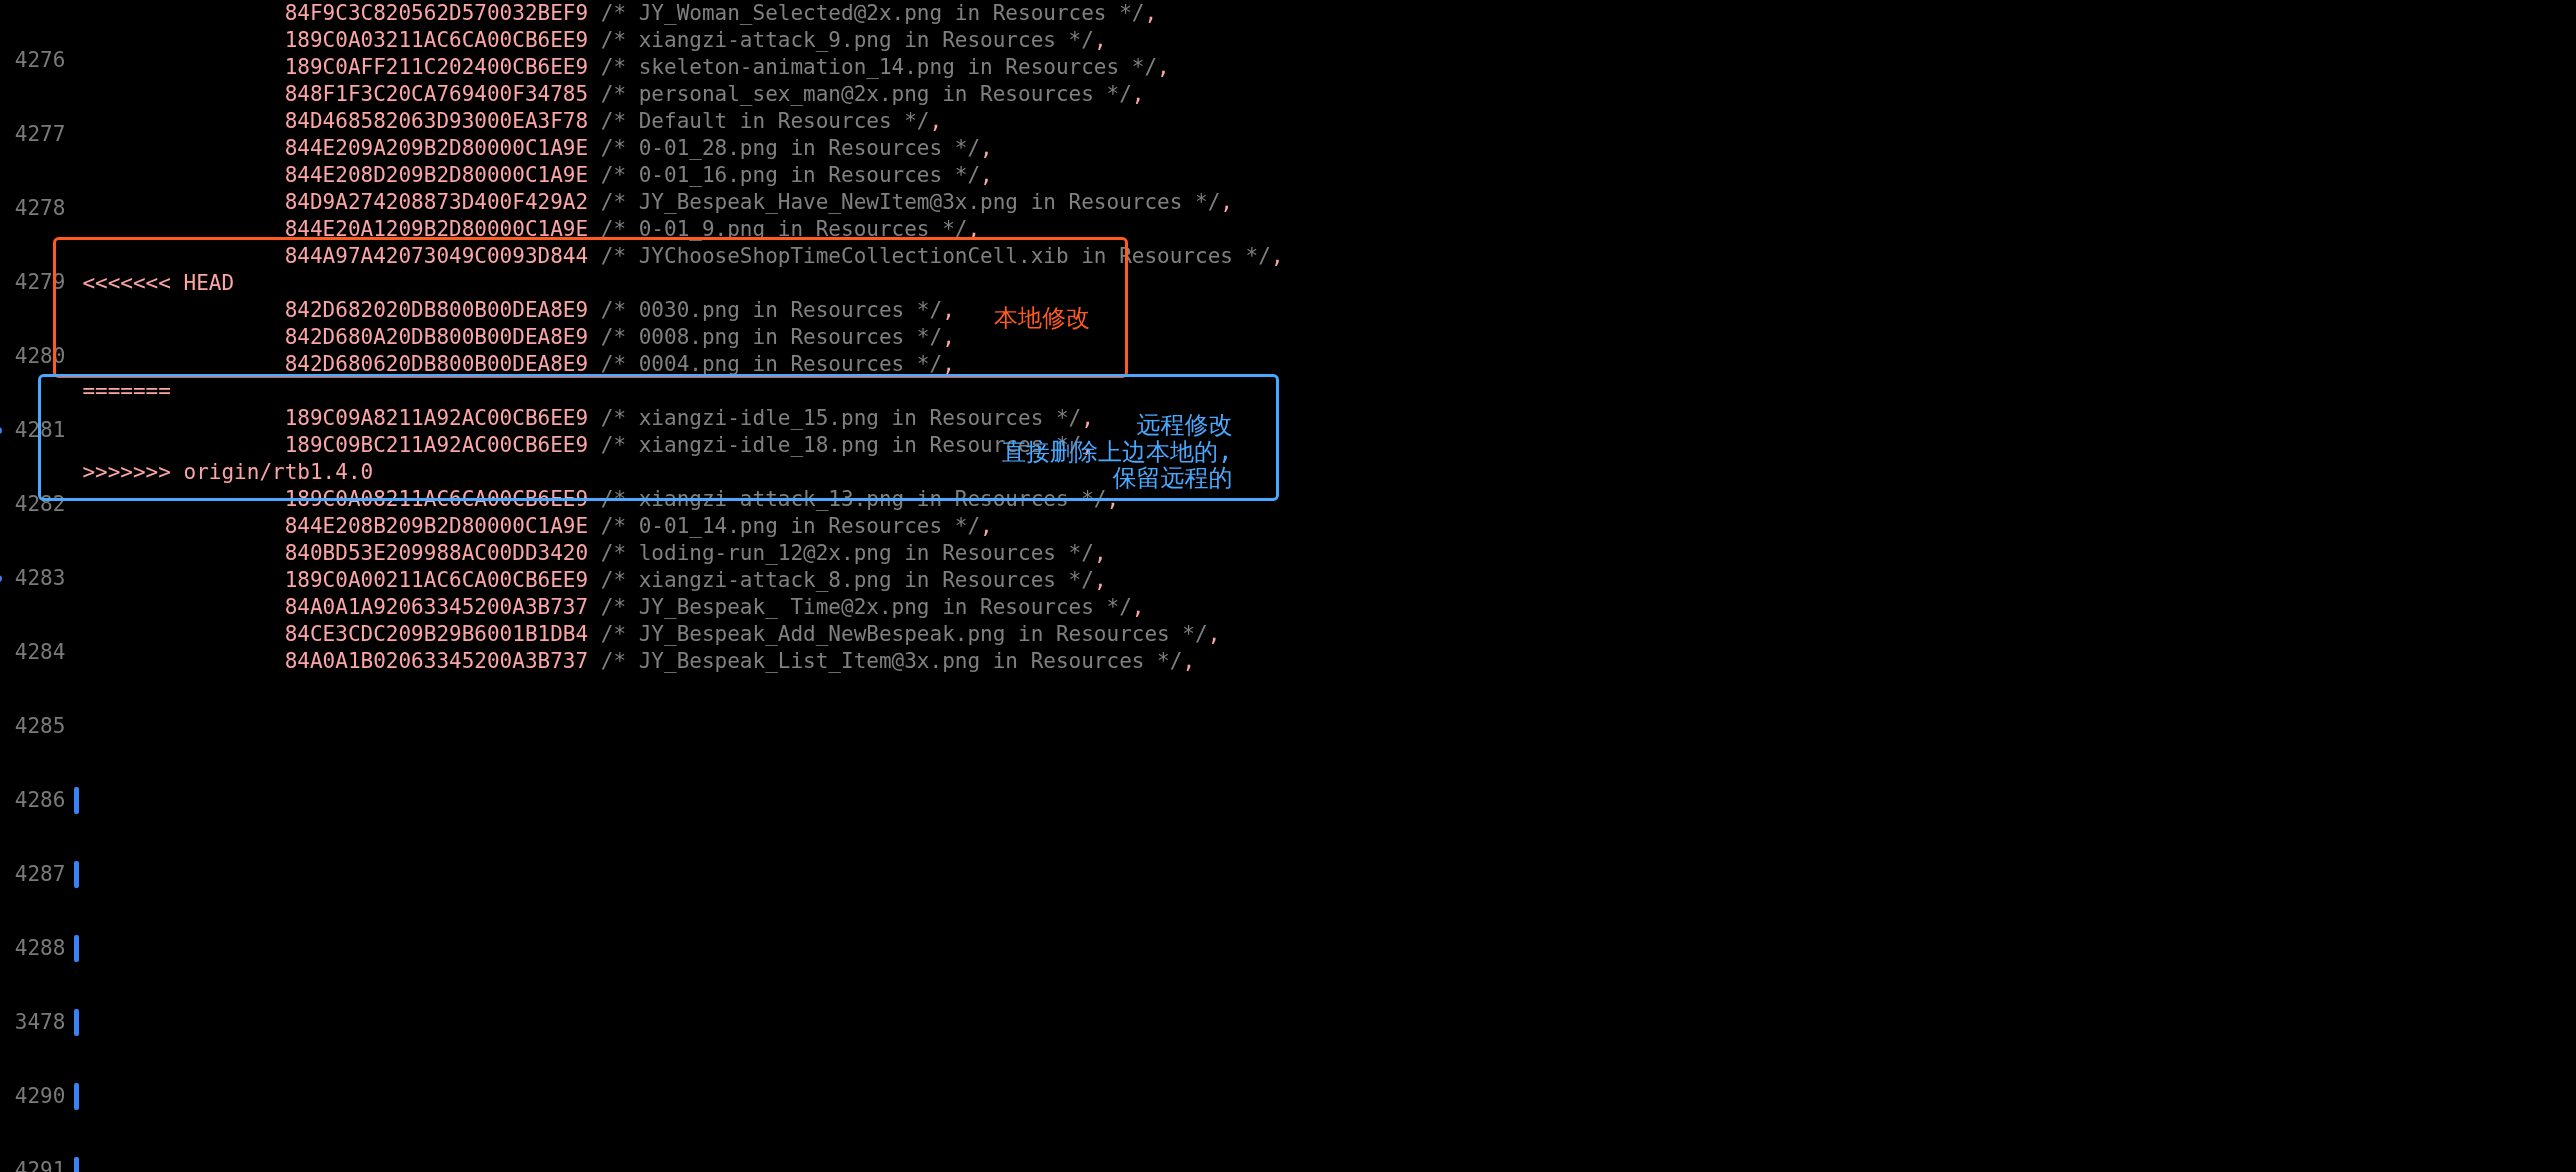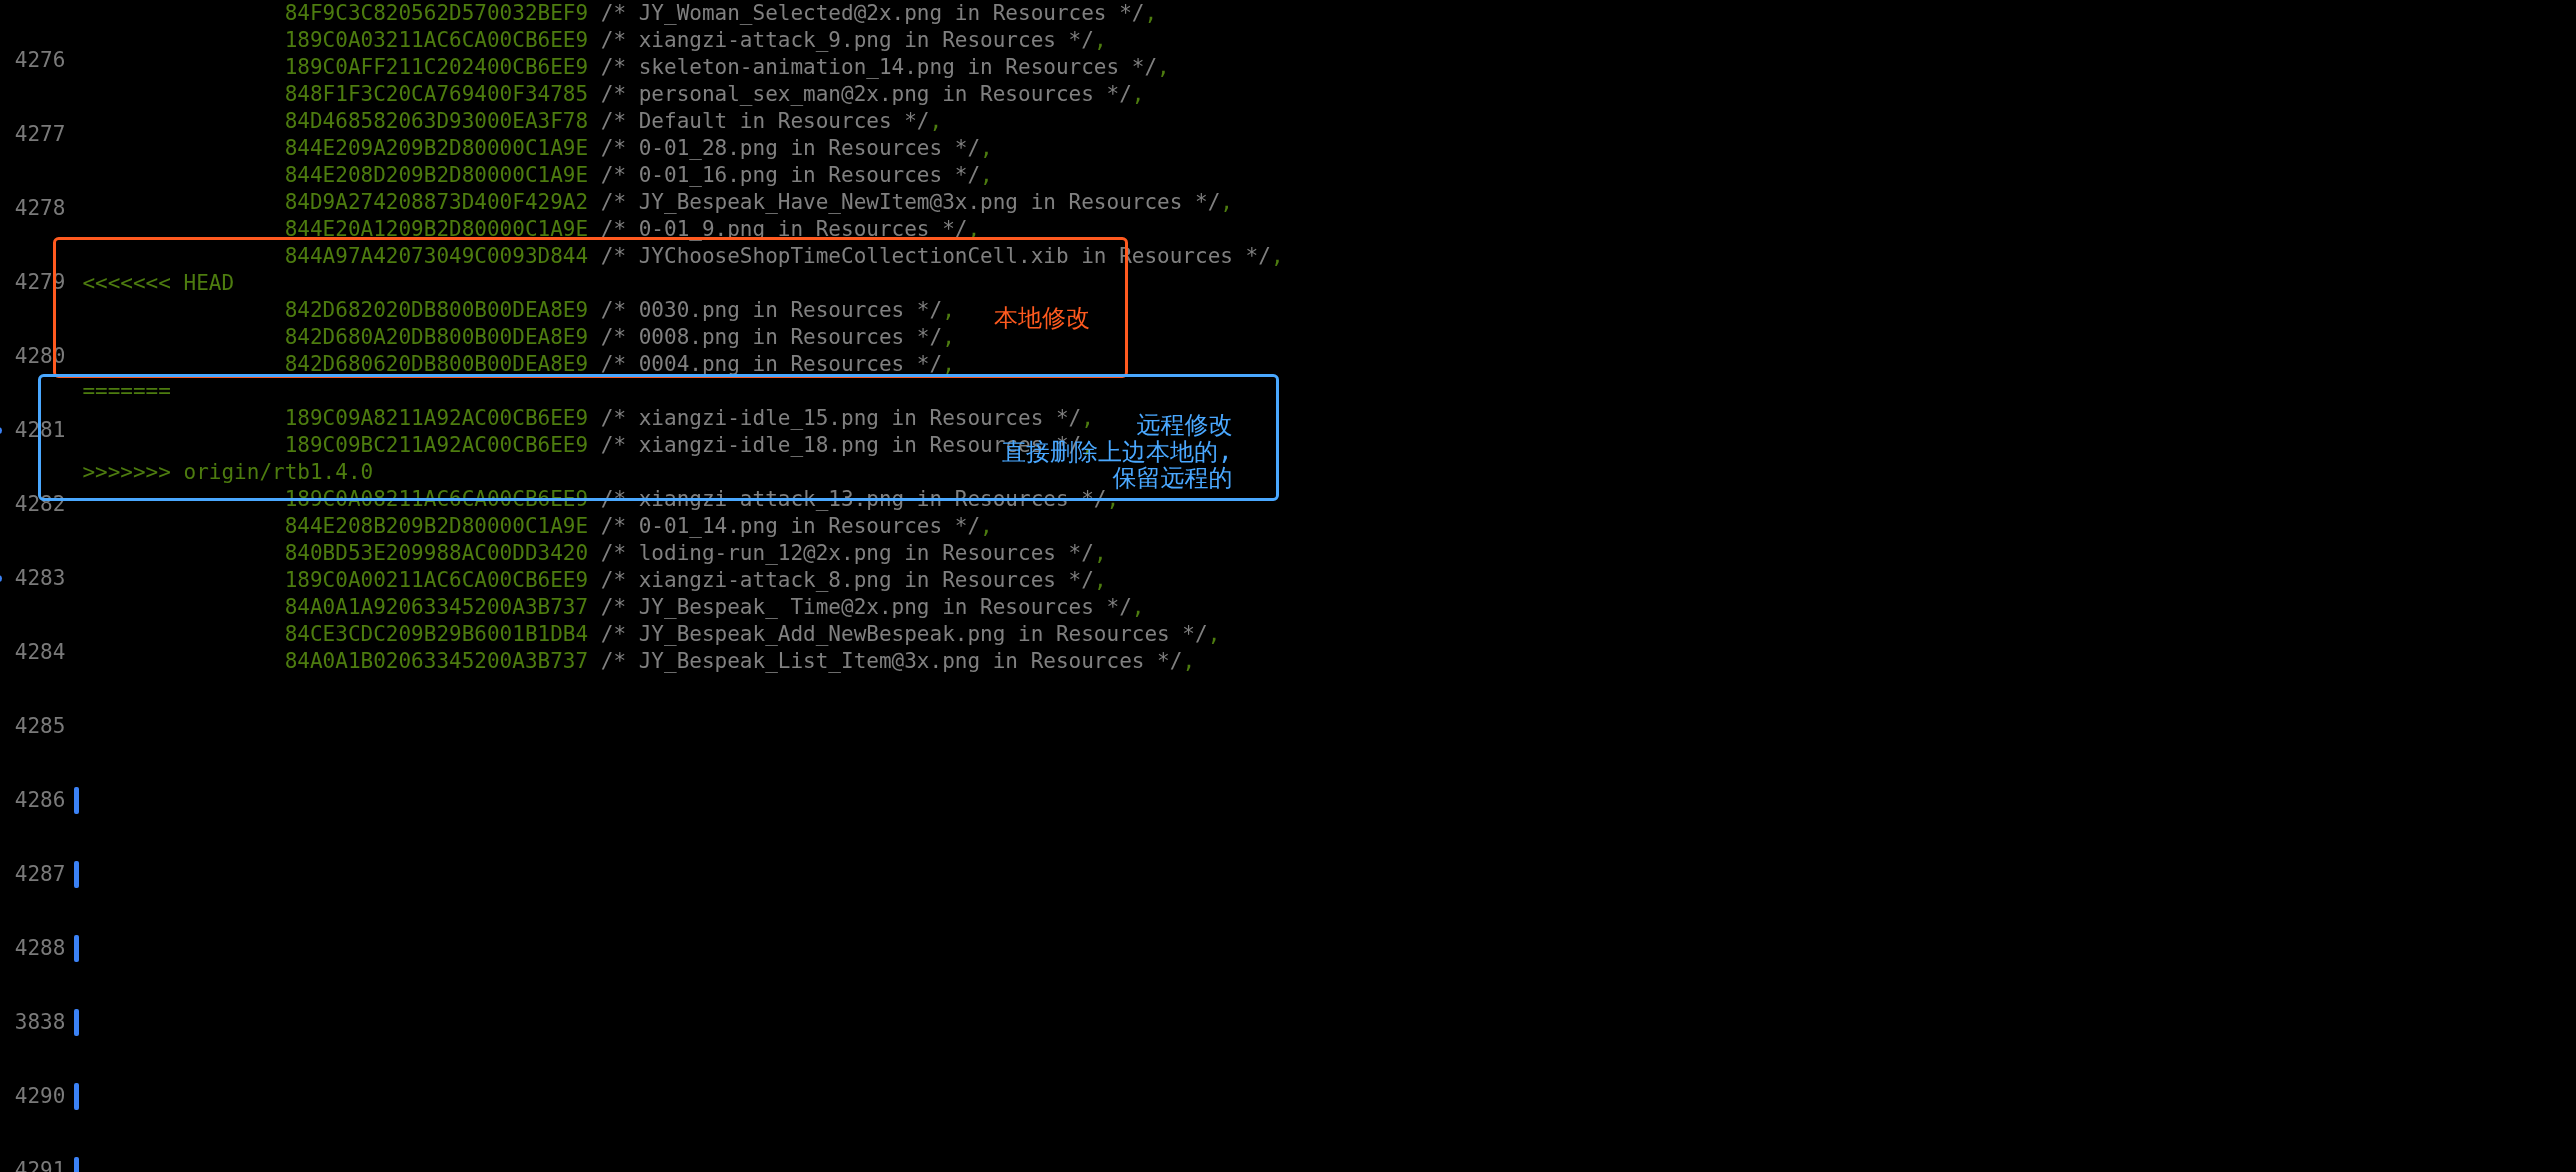--- a/index.html
+++ b/index.html
@@ -53,21 +53,21 @@
     border-radius: 1.9px;
   }
   .code {
     flex: 1 1 auto;
     white-space: pre;
     padding-left: 11.4px;
   }
   .code-line {
     height: 27px;
   }
-  .hash   { color: #4d7c0f; }
+  .hash   { color: #fca5a5; }
   .cmt    { color: #808080; }
   
   .box {
     position: absolute;
     border: 3.8px solid;
     border-radius: 5.7px;
     pointer-events: none;
   }
   .box-orange { border-color: #ff5a1f; }
   .box-blue   { border-color: #4aa8ff; }
@@ -92,21 +92,21 @@
       <div class="gutter-line">4279</div>
       <div class="gutter-line">4280</div>
       <div class="gutter-line gutter-dot">4281</div>
       <div class="gutter-line">4282</div>
       <div class="gutter-line gutter-dot">4283</div>
       <div class="gutter-line">4284</div>
       <div class="gutter-line">4285</div>
       <div class="gutter-line change-bar">4286</div>
       <div class="gutter-line change-bar">4287</div>
       <div class="gutter-line change-bar">4288</div>
-      <div class="gutter-line change-bar">3838</div>
+      <div class="gutter-line change-bar">3478</div>
       <div class="gutter-line change-bar">4290</div>
       <div class="gutter-line change-bar">4291</div>
       <div class="gutter-line change-bar">4292</div>
       <div class="gutter-line change-bar">2380</div>
       <div class="gutter-line">4294</div>
       <div class="gutter-line">5004</div>
       <div class="gutter-line">4296</div>
       <div class="gutter-line gutter-dot">4297</div>
       <div class="gutter-line">4298</div>
       <div class="gutter-line gutter-dot">4299</div>

